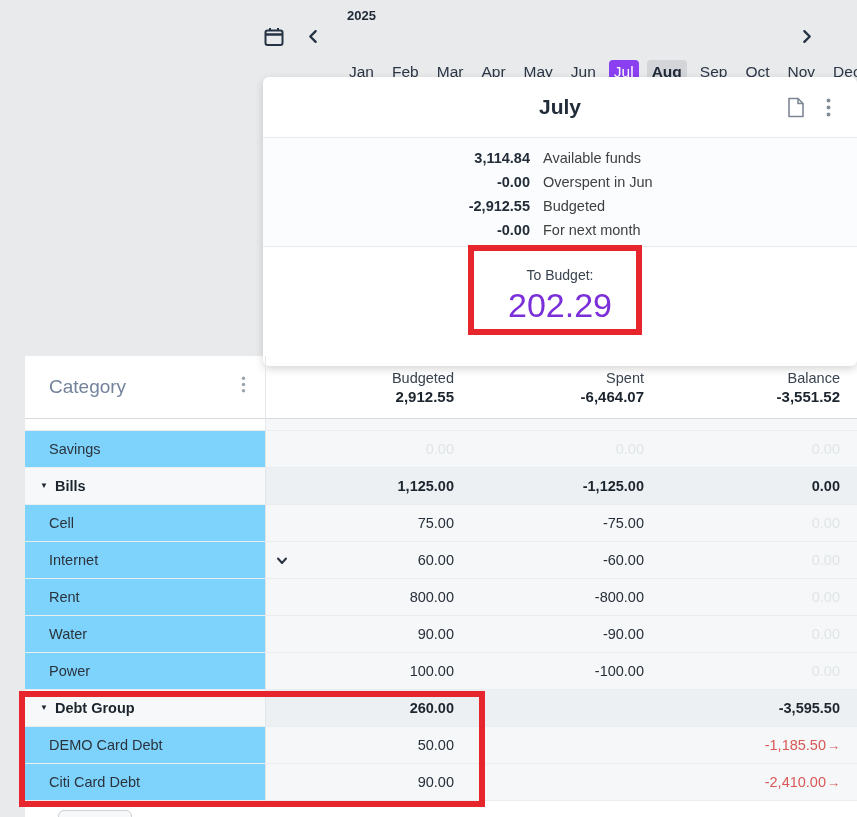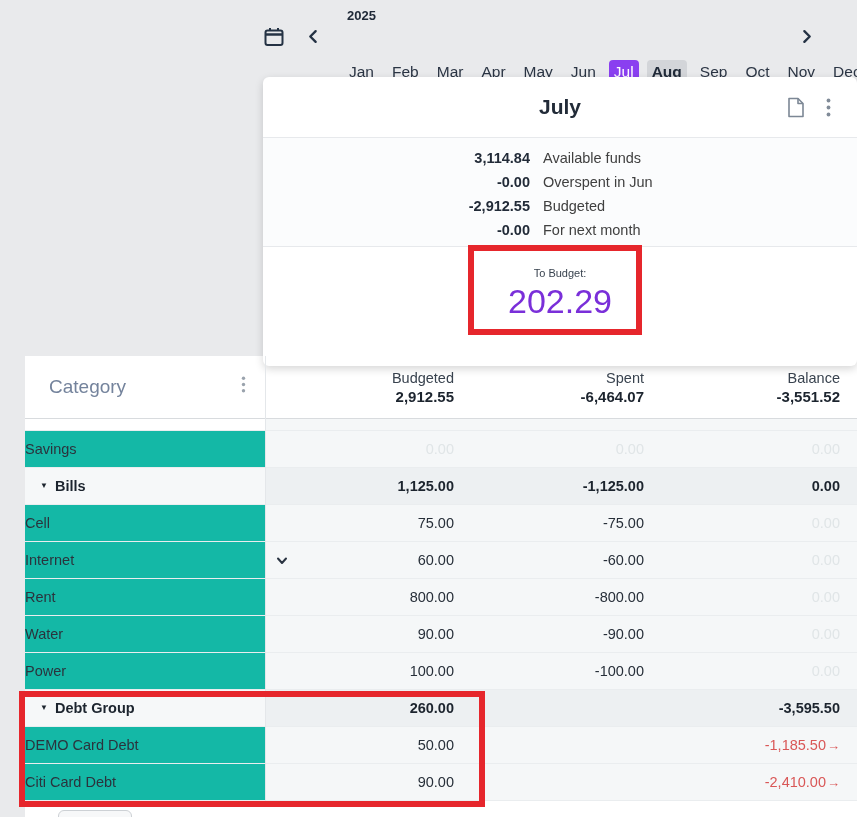--- a/index.html
+++ b/index.html
@@ -25,39 +25,39 @@
   .panel-header { position:relative; height:60px; }
   .panel-title { display:block; text-align:center; line-height:60px; font-size:21px; font-weight:600; color:#222b38; }
   .icon-notes { position:absolute; right:52px; top:20px; cursor:pointer; }
   .icon-kebab { position:absolute; right:26px; top:21px; cursor:pointer; }
   .summary { height:110px; border-top:1px solid #e7e9ec; border-bottom:1px solid #e7e9ec;
              background:#fbfcfd; padding-top:8px; }
   .sline { display:flex; height:24px; align-items:center; font-size:14.5px; }
   .s-amt { width:267px; text-align:right; font-weight:bold; color:#222b38; }
   .s-lbl { margin-left:13px; color:#404040; }
   .tobudget { text-align:center; padding-top:20px; }
-  .tb-label { font-size:11px; color:#39434f; }
+  .tb-label { font-size:14px; color:#39434f; }
   .tb-value { font-size:34px; color:var(--tb-purple,#7a2fd9); margin-top:3px; cursor:pointer; }
   
   .table { position:absolute; left:25px; top:356px; width:832px; bottom:0; background:#fff; }
   .vline { position:absolute; left:240px; top:0; height:445px; width:1px; background:#e4e7ea; z-index:2; }
   .thead { display:grid; grid-template-columns:240px 191px 190px 1fr; height:63px;
            border-bottom:1px solid #d8dbde; }
   .th-cat { position:relative; display:flex; align-items:center; padding-left:24px; color:#74839c; font-size:19px; }
   .th-kebab { position:absolute; left:216px; top:50%; transform:translateY(-50%); cursor:pointer; }
   .th-num { display:flex; flex-direction:column; justify-content:center; text-align:right; font-size:14.5px; }
   .th-num .lab { color:#39434f; }
   .th-num .tot { font-weight:bold; color:#1c242e; margin-top:2px; font-size:15px; }
   .pr2 { padding-right:2px; } .pr17 { padding-right:17px; }
   .sliver { display:grid; grid-template-columns:240px 1fr; height:12px; border-bottom:1px solid #eaedef; }
   .sliver .r { background:#f5f7f8; }
   .row { display:grid; grid-template-columns:240px 191px 190px 1fr; height:37px;
          border-bottom:1px solid #eaedef; position:relative; font-size:14.5px; }
   .cell { display:flex; align-items:center; }
-  .cat { background:#14b8a6; cursor:pointer; color:#2b333d; }
+  .cat { padding-left:24px; background:#7dd3fc; cursor:pointer; color:#2b333d; }
   .num { justify-content:flex-end; background:#f5f7f8; color:#272f39; cursor:pointer; }
   .row.group .cat { padding-left:15px; background:#f6f8f9; font-weight:bold; color:#1c242e; }
   .row.group .num { background:#edf0f2; font-weight:bold; color:#1c242e; }
   .faint { color:#e0e5e7 !important; font-weight:normal !important; }
   .neg { color:var(--red,#d95757) !important; }
   .tri { font-size:8px; margin-right:7px; position:relative; top:-1px; }
   .chev-down { position:absolute; left:251px; top:50%; transform:translateY(-50%); z-index:3; cursor:pointer; }
   .arrow { font-size:13px; margin-left:1px; }
   .partial-btn { position:absolute; left:33px; top:454px; width:74px; height:22px;
                  border:1px solid #cdd1d5; border-radius:6px; background:#f7f8f9; cursor:pointer; }

